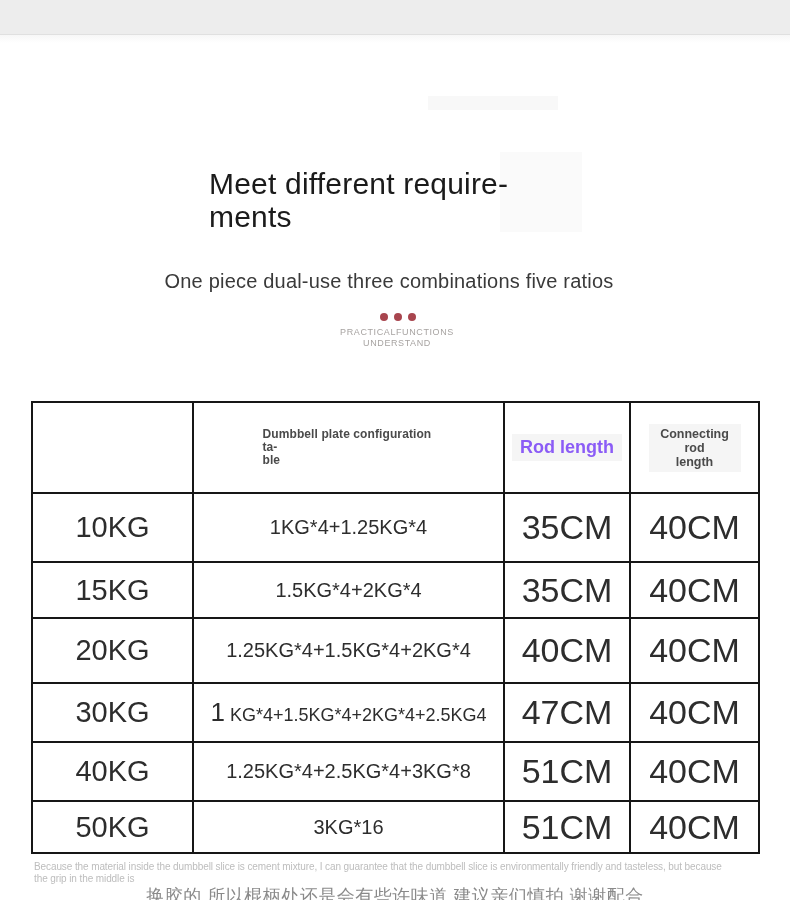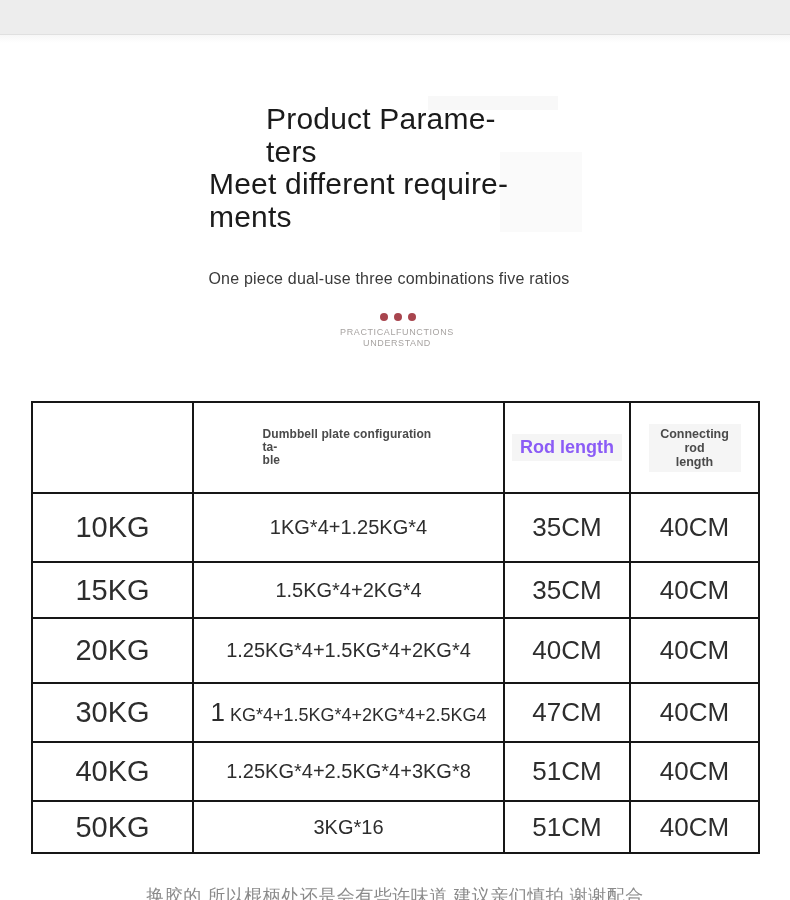--- a/index.html
+++ b/index.html
@@ -13,21 +13,21 @@
   }
   .topbar-fade{
     position:absolute;left:0;top:35px;width:790px;height:8px;
     background:linear-gradient(#f7f7f7,#ffffff);
   }
   .title-block{position:absolute;color:#1b1b1b;font-size:30px;line-height:33px;letter-spacing:.2px;}
   .title-block-1{left:266px;top:102px;}
   .title-block-2{left:209px;top:167px;}
   .subtitle{
     position:absolute;left:0;top:270px;width:778px;text-align:center;
-    font-size:16px;color:#3a3a3a;letter-spacing:.2px;
+    font-size:20px;color:#3a3a3a;letter-spacing:.2px;
   }
   .dots{position:absolute;left:0;top:313px;width:796px;display:flex;justify-content:center;gap:6px;}
   .dot{width:8px;height:8px;border-radius:50%;background:#a8454e;}
   .caption{position:absolute;left:0;width:794px;text-align:center;color:#a7a3a1;font-size:9px;letter-spacing:.6px;}
   .caption-1{top:327px;}
   .caption-2{top:338px;}
   .smudge{position:absolute;background:#f8f8f8;}
   .smudge-a{left:428px;top:96px;width:130px;height:14px;}
   .smudge-b{left:500px;top:152px;width:82px;height:80px;background:#fafafa;}
 
@@ -49,21 +49,21 @@
     width:172px;margin:0 auto;text-align:left;font-size:12px;line-height:13px;
     color:#4a4a4a;letter-spacing:.1px;
   }
   .hdr-rod{font-size:18px;color:#8b5cf6;background:#f5f5f5;padding:3px 8px;display:inline-block;}
   .hdr-link{
     width:84px;margin:0 auto;text-align:center;font-size:12.5px;line-height:14px;
     color:#4a4a4a;background:#f5f5f5;padding:3px 4px;
   }
   td.weight-cell{font-size:29px;}
   td.config-cell{font-size:20px;}
-  td.rod-cell,td.link-cell{font-size:26px;}
+  td.rod-cell,td.link-cell{font-size:34px;}
   .config-big{font-size:26px;margin-right:5px;}
   .config-small{font-size:18px;}
 
   .footer-note{
     position:absolute;left:34px;top:861px;width:740px;
     font-size:10px;line-height:11.5px;color:#bdbdbd;letter-spacing:-.1px;white-space:nowrap;
   }
   .footer-note .line2{white-space:normal;}
   .cn-note{
     position:absolute;left:0;top:884px;width:790px;text-align:center;
@@ -74,24 +74,20 @@
 <body>
 
 <div class="canvas">
 
   <div class="topbar"></div>
   <div class="topbar-fade"></div>
 
   <div class="smudge smudge-a"></div>
   <div class="smudge smudge-b"></div>
 
-  <div class="title-block title-block-1">
-    <div>Product Parame-</div>
-    <div>ters</div>
-  </div>
   <div class="title-block title-block-2">
     <div>Meet different require-</div>
     <div>ments</div>
   </div>
 
   <div class="subtitle">One piece dual-use three combinations five ratios</div>
 
   <div class="dots">
     <span class="dot"></span>
     <span class="dot"></span>
@@ -158,15 +154,19 @@
         </tr>
         <tr class="r6">
           <td class="weight-cell">50KG</td>
           <td class="config-cell">3KG*16</td>
           <td class="rod-cell">51CM</td>
           <td class="link-cell">40CM</td>
         </tr>
       </tbody>
   </table>
 
+  <div class="footer-note">
+    <div class="line1">Because the material inside the dumbbell slice is cement mixture, I can guarantee that the dumbbell slice is environmentally friendly and tasteless, but because</div>
+    <div class="line2">the grip in the middle is</div>
+  </div>
   <div class="cn-note">换胶的,所以棍柄处还是会有些许味道,建议亲们慎拍,谢谢配合</div>
 
 </div>
 
 </body></html>

